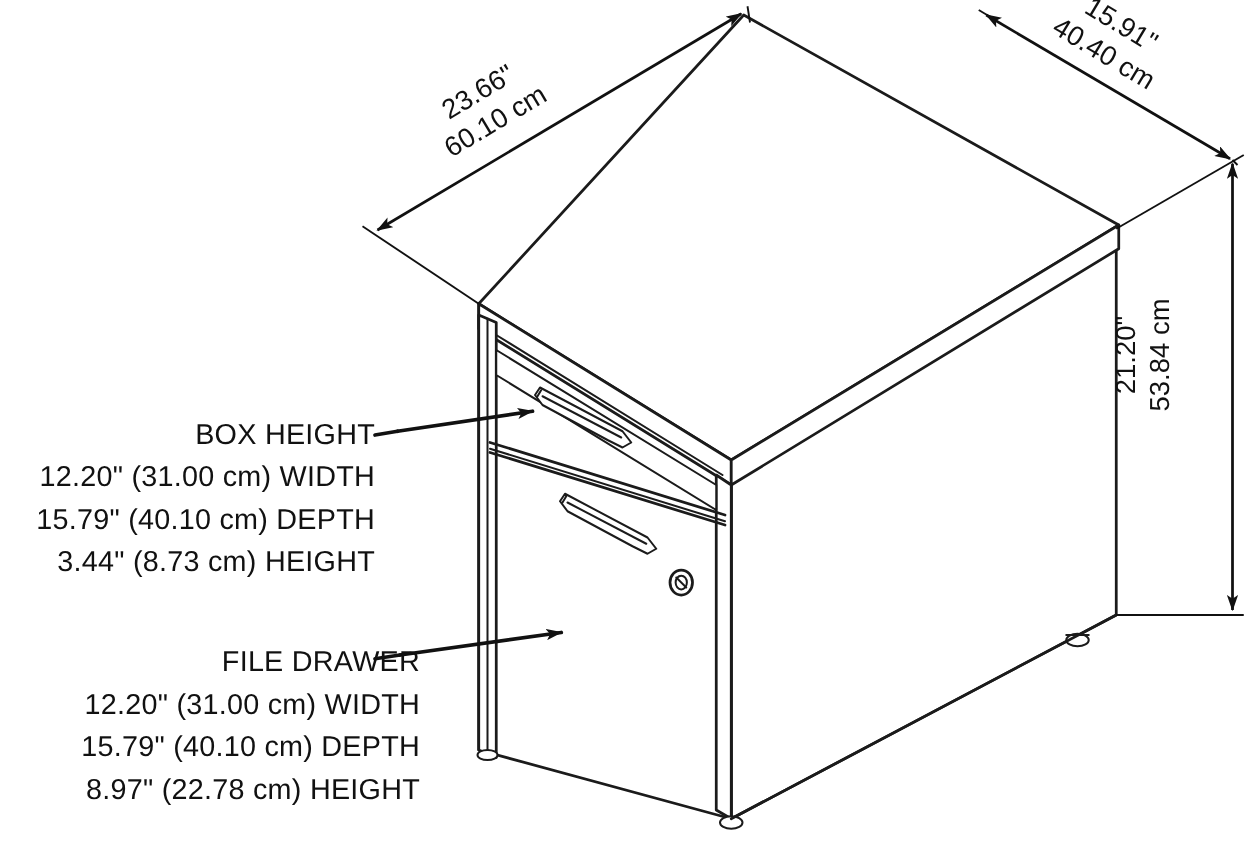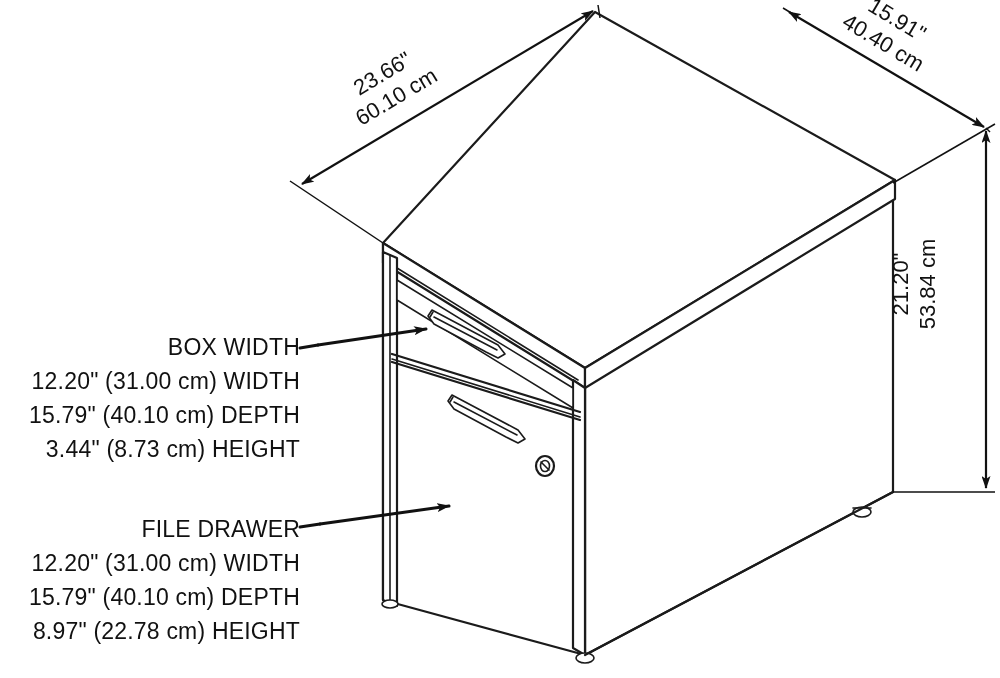--- a/index.html
+++ b/index.html
@@ -77,20 +77,21 @@
   }
   #box-drawer-callout {
     left: 0px;
     top: 330px;
     width: 300px;
   }
   #file-drawer-callout {
     left: 0px;
     top: 512px;
     width: 300px;
+    padding-left: 36px;
   }
   .dimlabel {
     position: absolute;
     color: #111111;
     font-family: "Liberation Sans", sans-serif;
     font-size: 22px;
     line-height: 27px;
     white-space: nowrap;
     text-align: center;
   }
@@ -206,21 +207,21 @@
       <line class="leader" x1="318" y1="345" x2="426" y2="329" marker-end="url(#arrHead)"></line>
     </g>
 
     <g>
       <path class="leader" d="M300,527 L320,524"></path>
       <line class="leader" x1="320" y1="524" x2="449" y2="506" marker-end="url(#arrHead)"></line>
     </g>
   </svg>
 
   <div class="callout" id="box-drawer-callout">
-    <div class="title">BOX WIDTH</div>
+    <div class="title">BOX HEIGHT</div>
     <div class="spec">12.20" (31.00 cm) WIDTH</div>
     <div class="spec">15.79" (40.10 cm) DEPTH</div>
     <div class="spec">3.44" (8.73 cm) HEIGHT</div>
   </div>
 
   <div class="callout" id="file-drawer-callout">
     <div class="title">FILE DRAWER</div>
     <div class="spec">12.20" (31.00 cm) WIDTH</div>
     <div class="spec">15.79" (40.10 cm) DEPTH</div>
     <div class="spec">8.97" (22.78 cm) HEIGHT</div>

